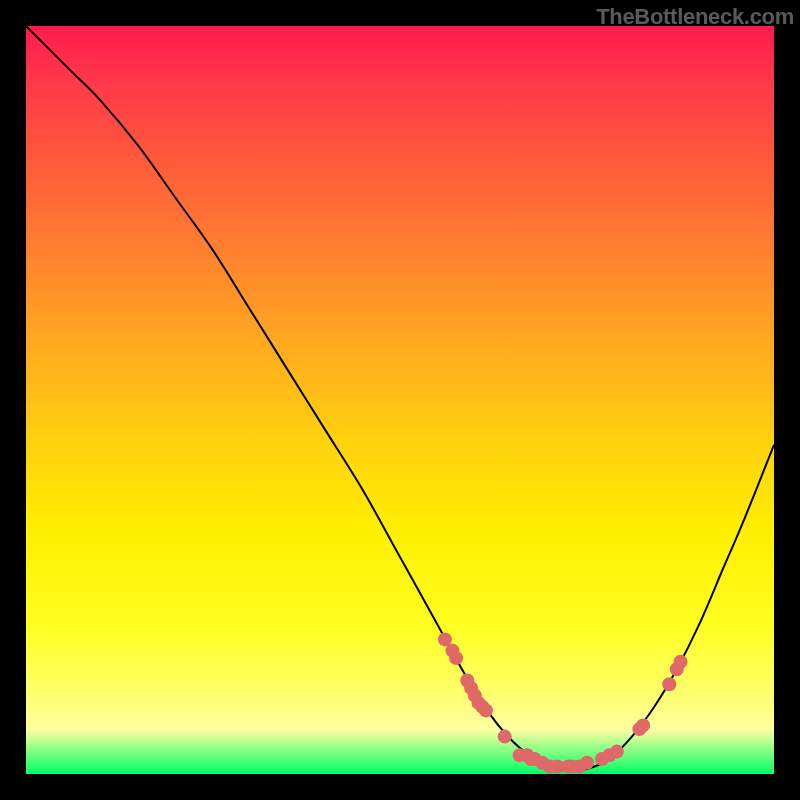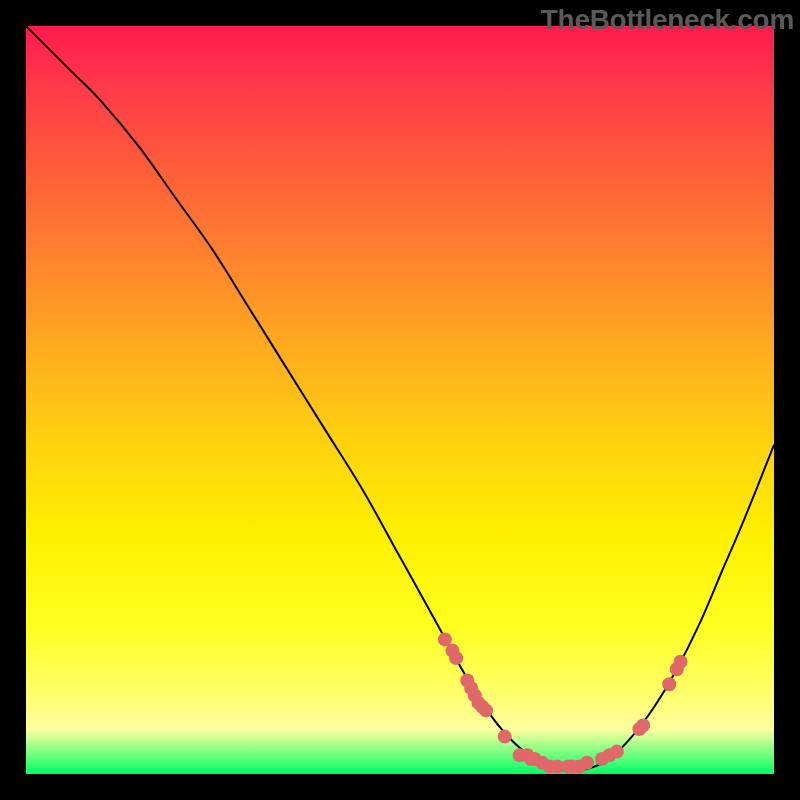--- a/index.html
+++ b/index.html
@@ -27,21 +27,21 @@
       #ffff20 80%,
       #ffff60 88%,
       #ffffa0 94%,
       #00ff66 100%);
   }
   .watermark {
     position: absolute;
     top: 4px;
     right: 6px;
     font-family: Arial, Helvetica, sans-serif;
-    font-size: 28px;
+    font-size: 22px;
     font-weight: 600;
     color: #5a5a5a;
     letter-spacing: -0.3px;
     z-index: 10;
   }
   svg.overlay {
     position: absolute;
     left: 0;
     top: 0;
     width: 748px;

